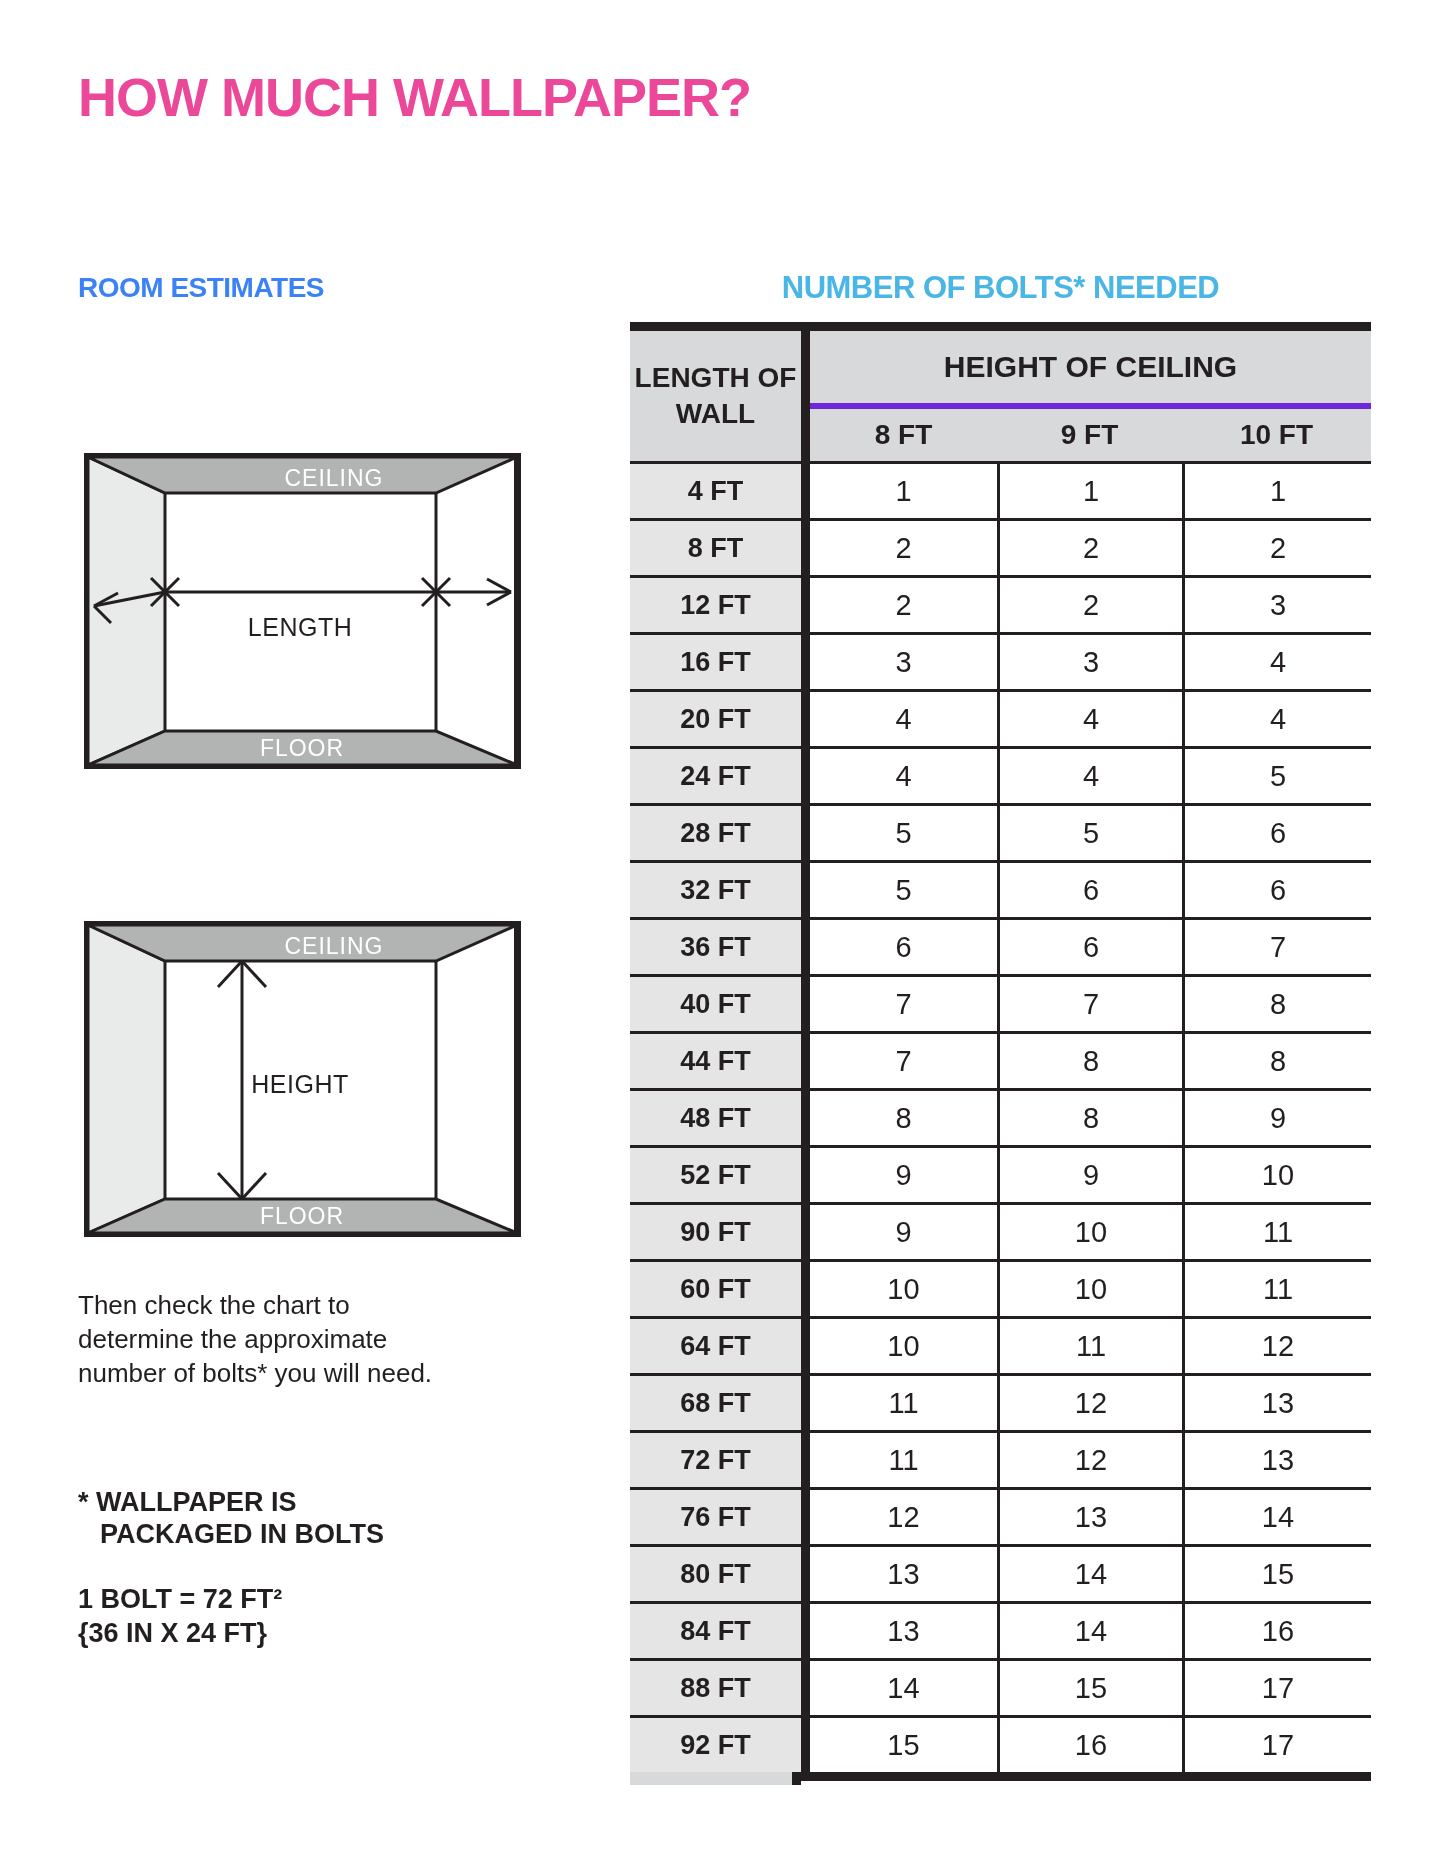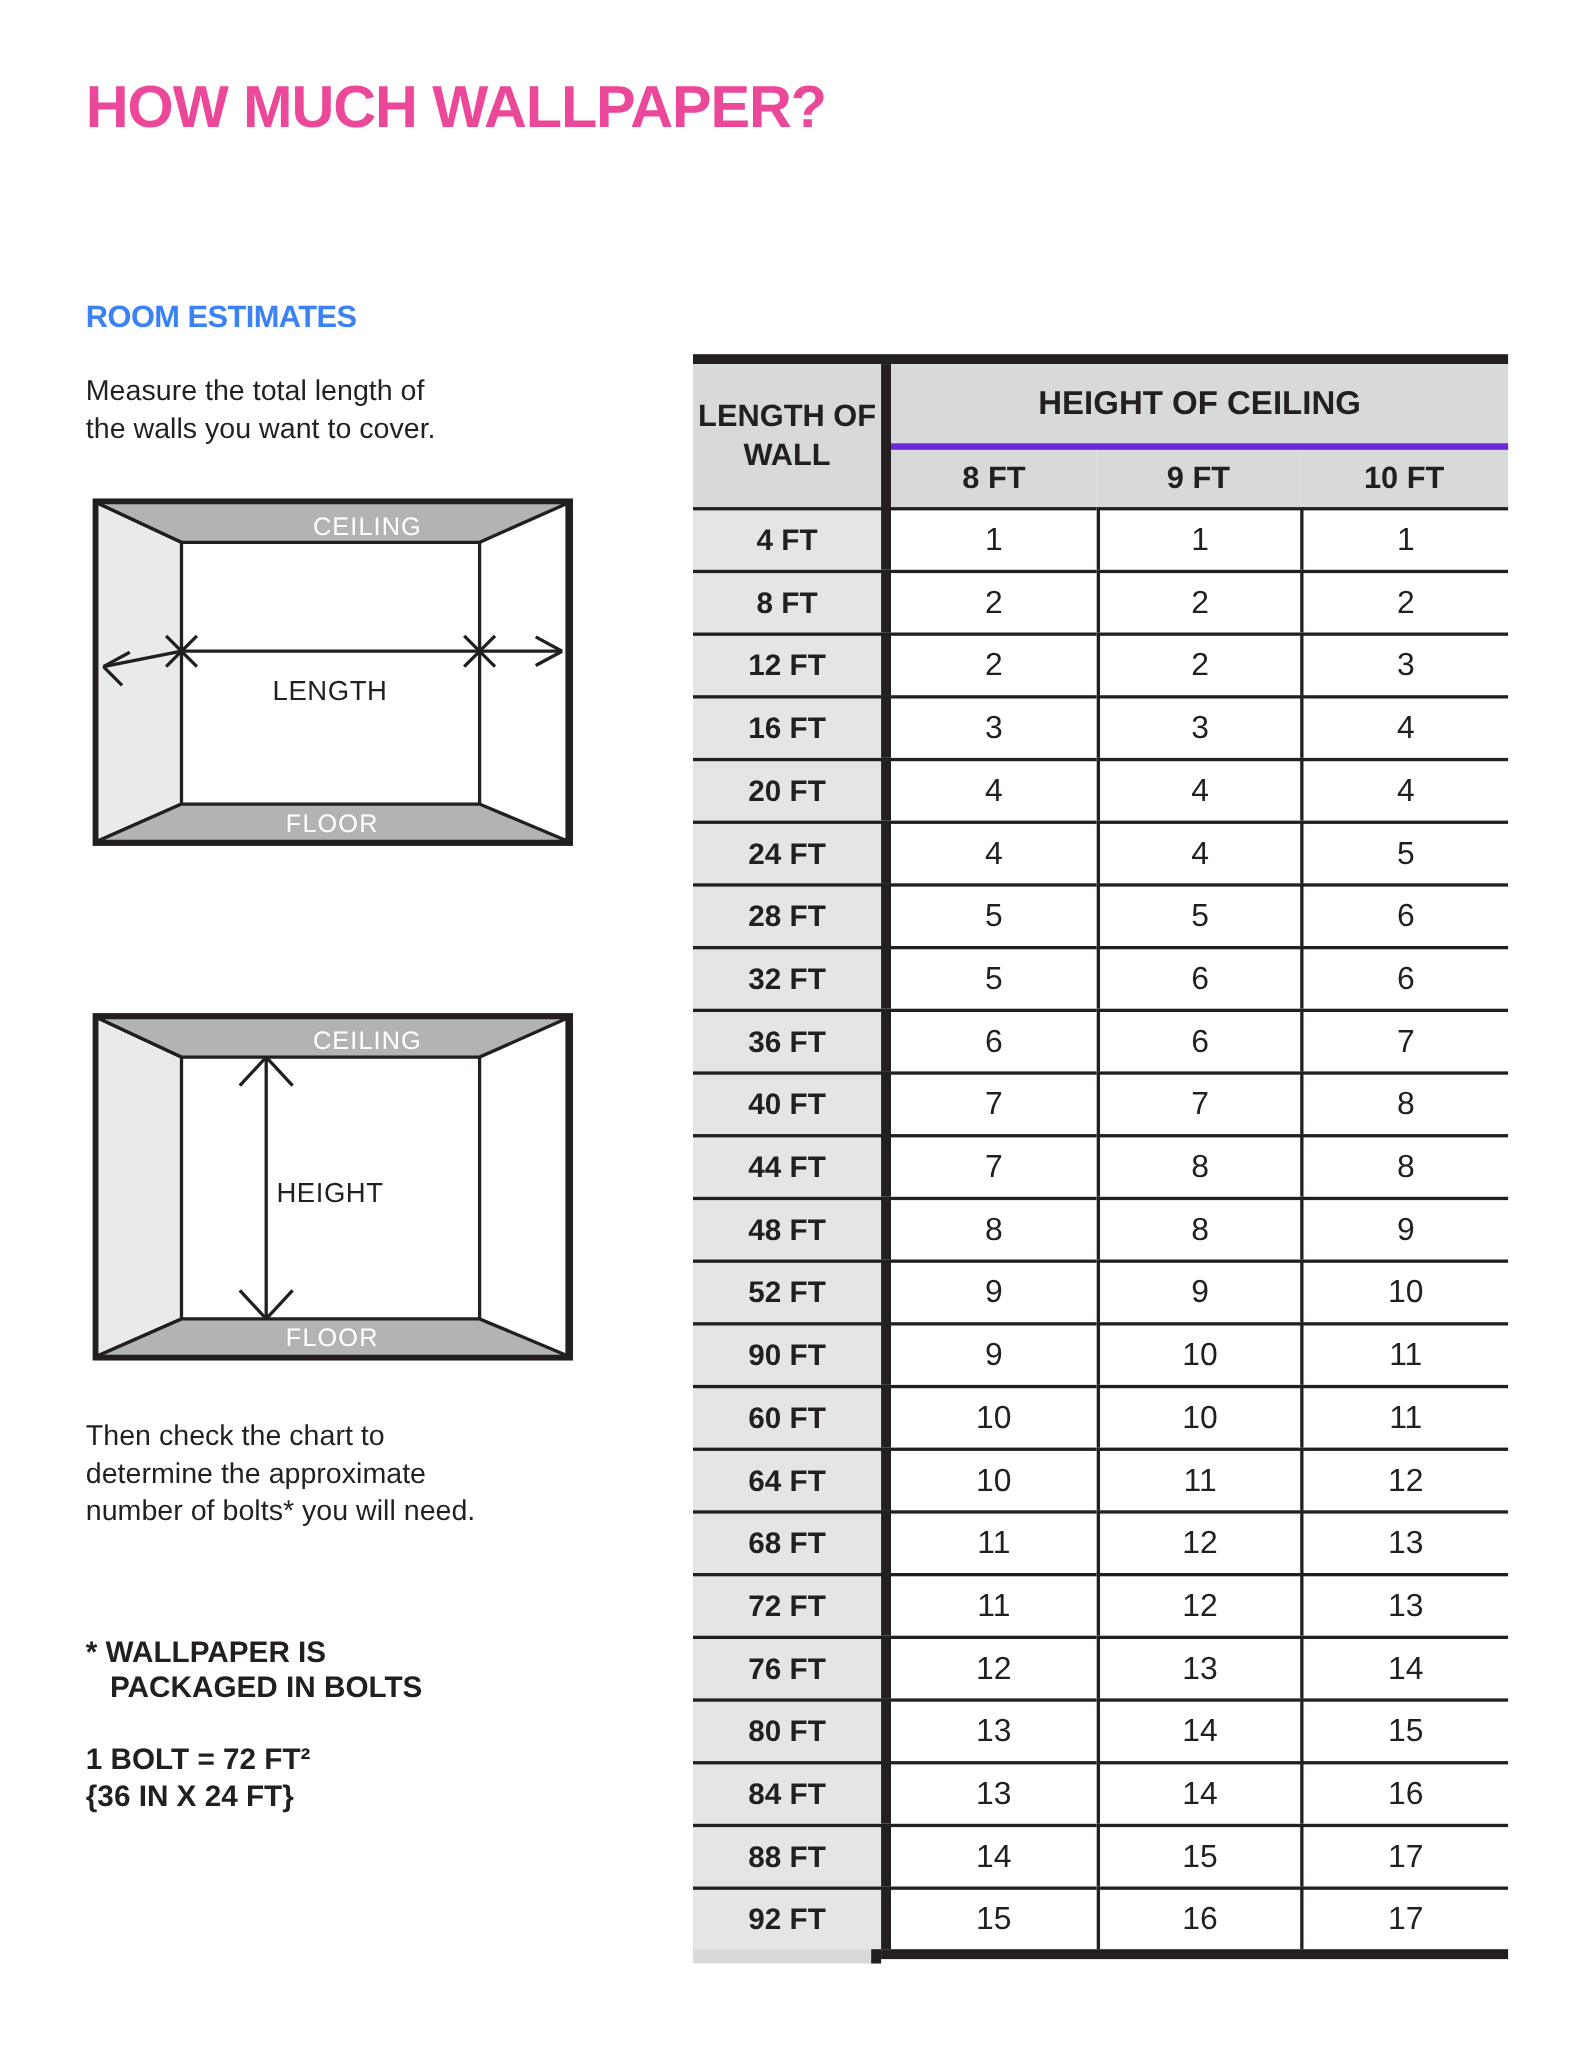--- a/index.html
+++ b/index.html
@@ -65,25 +65,22 @@
   .dim-label { font-size:25px; fill:#231F20; letter-spacing:0.5px; }
 </style>
 </head>
 <body>
 
 <div class="page">
 
   <h1 class="abs title blue-heading" style="color: #ec4899;">HOW MUCH WALLPAPER?</h1>
 
   <h2 class="abs room-heading blue-heading" style="color: #3b82f6;">ROOM ESTIMATES</h2>
-
-  <div class="abs para para1">
-    <div>Measure the total length of</div>
-    <div>the walls you want to cover.</div>
-  </div>
+  <h2 class="abs table-heading blue-heading" style="color: rgb(73, 182, 230);">NUMBER OF BOLTS* NEEDED</h2>
+
 
   <svg class="diagram diagram1" viewBox="0 0 437 316">
     <rect x="3.5" y="3.5" width="430" height="309" fill="#ffffff" stroke="#231F20" stroke-width="7"></rect>
     <polygon points="4,4 81,40 81,278 4,312" fill="#E9EAEA" stroke="#231F20" stroke-width="3"></polygon>
     <polygon points="4,4 433,4 352,40 81,40" fill="#B2B4B3" stroke="#231F20" stroke-width="3"></polygon>
     <polygon points="81,278 352,278 433,312 4,312" fill="#B2B4B3" stroke="#231F20" stroke-width="3"></polygon>
     <line x1="352" y1="40" x2="352" y2="278" stroke="#231F20" stroke-width="3"></line>
     <text x="250" y="33" text-anchor="middle" class="room-surface-label">CEILING</text>
     <text x="218" y="303" text-anchor="middle" class="room-surface-label">FLOOR</text>
     <g stroke="#231F20" stroke-width="3" fill="none">

